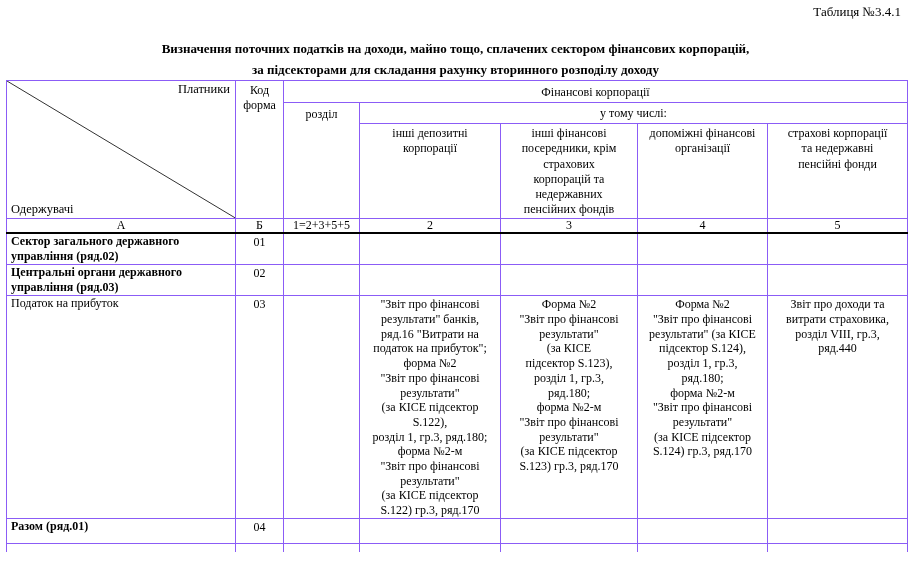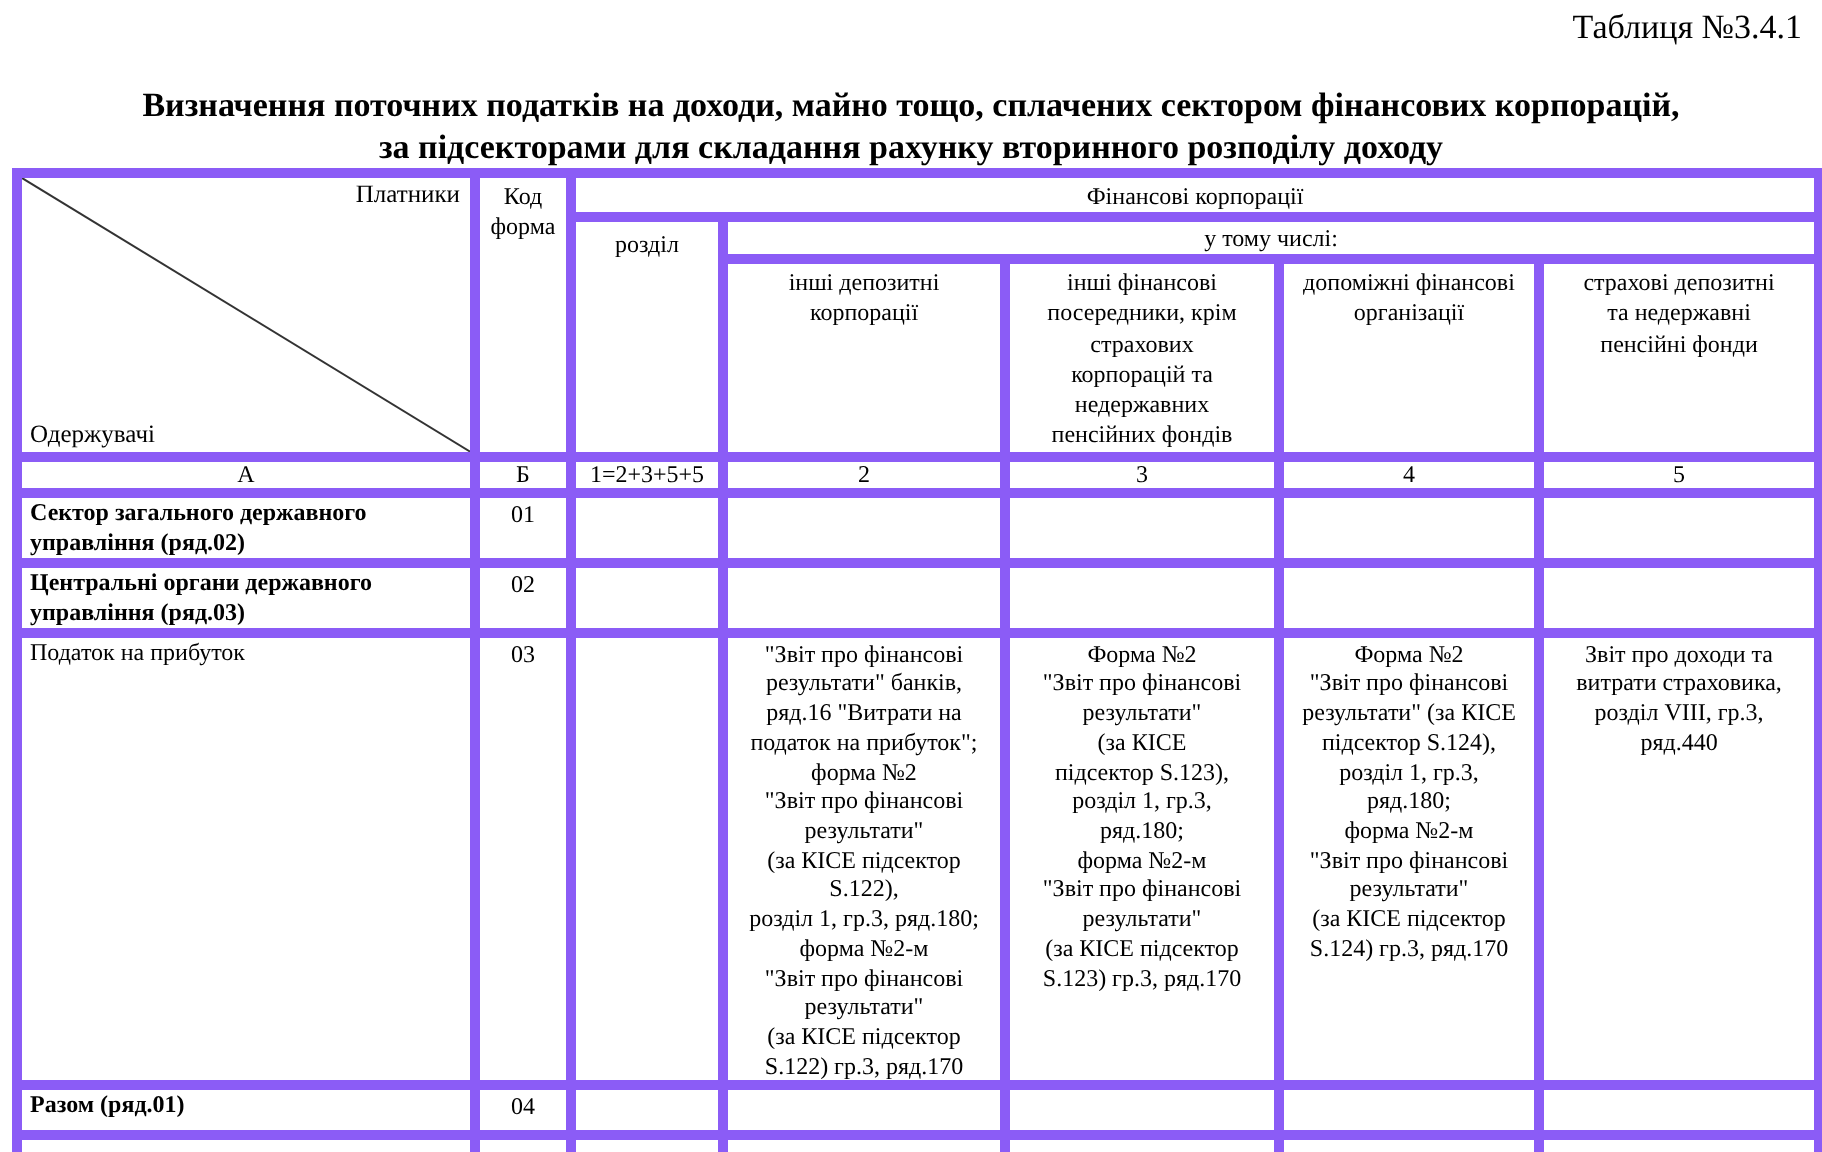--- a/index.html
+++ b/index.html
@@ -1,28 +1,28 @@
 <!DOCTYPE html>
 <html><head>
 <meta charset="utf-8">
 <style>
   html,body{margin:0;padding:0;background:#fff;}
   .page{
     width:911px;height:576px;position:relative;overflow:hidden;background:#fff;
     font-family:"Liberation Serif", serif;color:#000;
   }
-  .table-number{font-size:17px;text-align:right;padding:4px 10px 0 0;}
+  .table-number{font-size:13px;text-align:right;padding:4px 10px 0 0;}
   .doc-title{
-    font-size:17px;font-weight:bold;text-align:center;white-space:pre-line;
+    font-size:13px;font-weight:bold;text-align:center;white-space:pre-line;
     margin-top:18px;line-height:21px;
   }
   .units-note{font-size:12px;font-style:italic;text-align:right;padding-right:8px;margin-top:10px;margin-bottom:4px;}
   table{border-collapse:collapse;table-layout:fixed;margin-left:6px;width:901px;}
   td{
-    border:5px solid #8b5cf6;padding:0 2px;vertical-align:top;text-align:center;
+    border:1px solid #8b5cf6;padding:0 2px;vertical-align:top;text-align:center;
     font-size:12px;line-height:15px;overflow:hidden;
   }
   tr.h1{height:22px;} tr.h2{height:21px;} tr.h3{height:92px;margin-left:36px;}
   tr.idx{height:15px;} tr.r1{height:31px;} tr.r2{height:30px;padding-left:43px;}
   tr.r3{height:221px;} tr.r4{height:25px;} tr.stub{height:9px;}
   .group-head,.including{vertical-align:middle;line-height:14px;}
   .total-head{padding-top:4px;}
   .code-head{white-space:pre-line;padding-top:2px;}
   .subhead{white-space:pre-line;line-height:15.3px;padding-top:2px;}
   tr.idx td{border-bottom:2px solid #000;vertical-align:middle;line-height:13px;padding:0;}
@@ -76,21 +76,21 @@
       <td class="subhead">інші депозитні
 корпорації</td>
       <td class="subhead">інші фінансові
 посередники, крім
 страхових
 корпорацій та
 недержавних
 пенсійних фондів</td>
       <td class="subhead">допоміжні фінансові
 організації</td>
-      <td class="subhead">страхові депозитні
+      <td class="subhead">страхові корпорації
 та недержавні
 пенсійні фонди</td>
     </tr>
 
     <tr class="idx">
       <td>А</td>
       <td>Б</td>
       <td>1=2+3+5+5</td>
       <td>2</td>
       <td>3</td>

